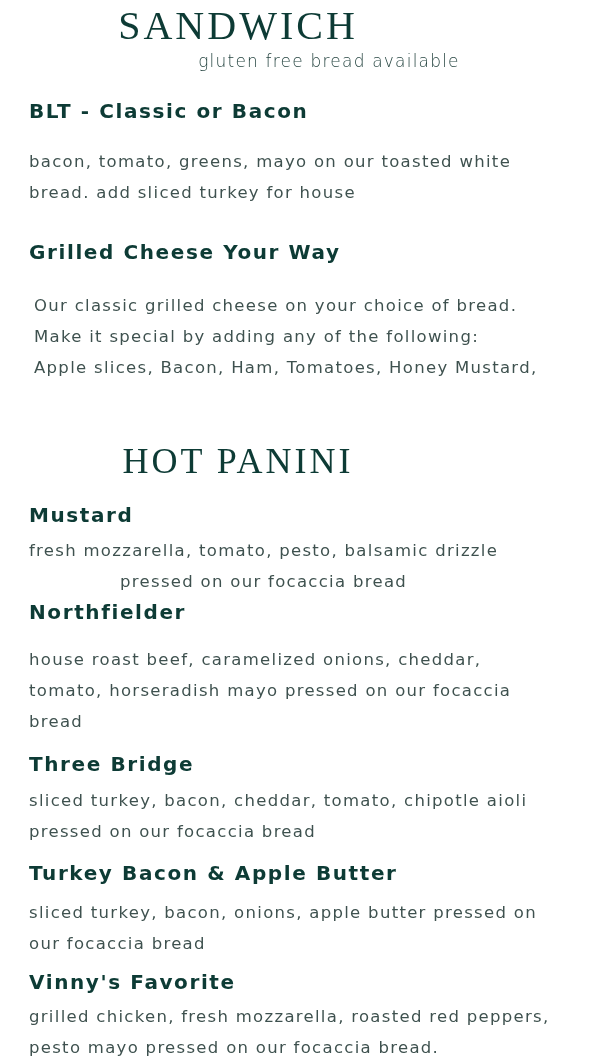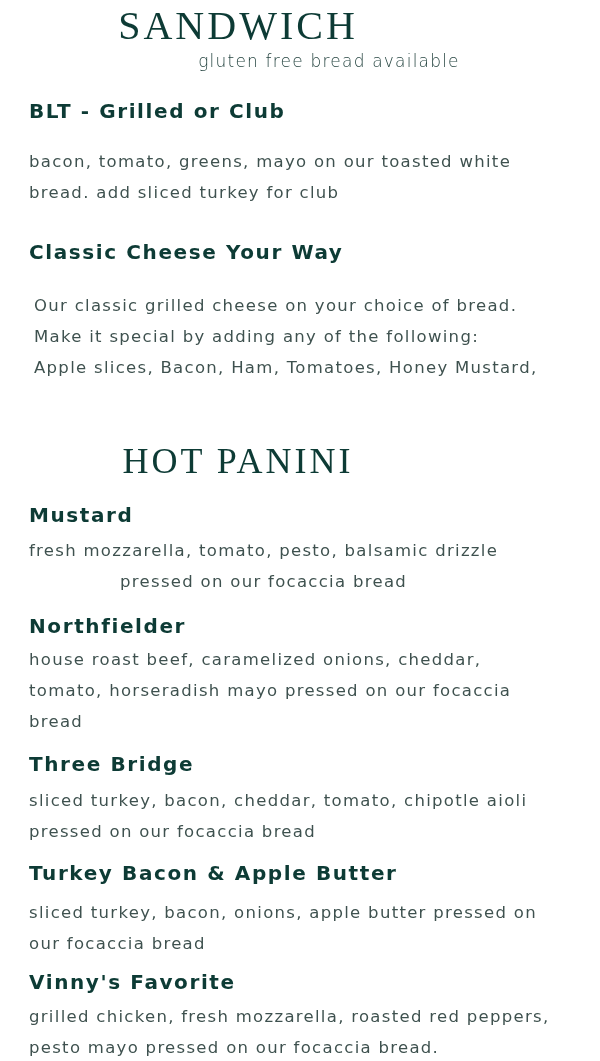--- a/index.html
+++ b/index.html
@@ -61,44 +61,44 @@
     }
   </style>
 </head>
 <body>
 
 <section>
   <h1 class="section-title" style="top:2px; font-size:40px;">SANDWICH</h1>
   <p class="section-sub" style="top:51px;">gluten free bread available</p>
 
   <div>
-    <h2 class="item-name" style="left:29px; top:99px;">BLT - Grilled or Club</h2>
+    <h2 class="item-name" style="left:29px; top:99px;">BLT - Classic or Bacon</h2>
     <p class="item-desc" style="left:29px; top:146px; line-height:31px;">bacon, tomato, greens, mayo on our toasted white
-bread. add sliced turkey for club</p>
+bread. add sliced turkey for house</p>
   </div>
 
   <div>
-    <h2 class="item-name" style="left:29px; top:240px;">Classic Cheese Your Way</h2>
+    <h2 class="item-name" style="left:29px; top:240px;">Grilled Cheese Your Way</h2>
     <p class="item-desc" style="left:34px; top:283px; line-height:31px;margin-top:7px;">Our classic grilled cheese on your choice of bread.
 Make it special by adding any of the following:
 Apple slices, Bacon, Ham, Tomatoes, Honey Mustard,</p>
   </div>
 </section>
 
 <section>
   <h1 class="section-title" style="top:440px; font-size:36px;">HOT PANINI</h1>
 
   <div>
     <h2 class="item-name" style="left:29px; top:503px;">Mustard</h2>
     <p class="item-desc" style="left:29px; top:535px; line-height:31px;text-align:center;">fresh mozzarella, tomato, pesto, balsamic drizzle
 pressed on our focaccia bread</p>
   </div>
 
   <div>
-    <h2 class="item-name" style="left:29px; top:614px;">Northfielder</h2>
+    <h2 class="item-name" style="left:29px; top:600px;">Northfielder</h2>
     <p class="item-desc" style="left:29px; top:644px; line-height:31px;">house roast beef, caramelized onions, cheddar,
 tomato, horseradish mayo pressed on our focaccia
 bread</p>
   </div>
 
   <div>
     <h2 class="item-name" style="left:29px; top:752px;text-align:right;">Three Bridge</h2>
     <p class="item-desc" style="left:29px; top:785px; line-height:31px;">sliced turkey, bacon, cheddar, tomato, chipotle aioli
 pressed on our focaccia bread</p>
   </div>

